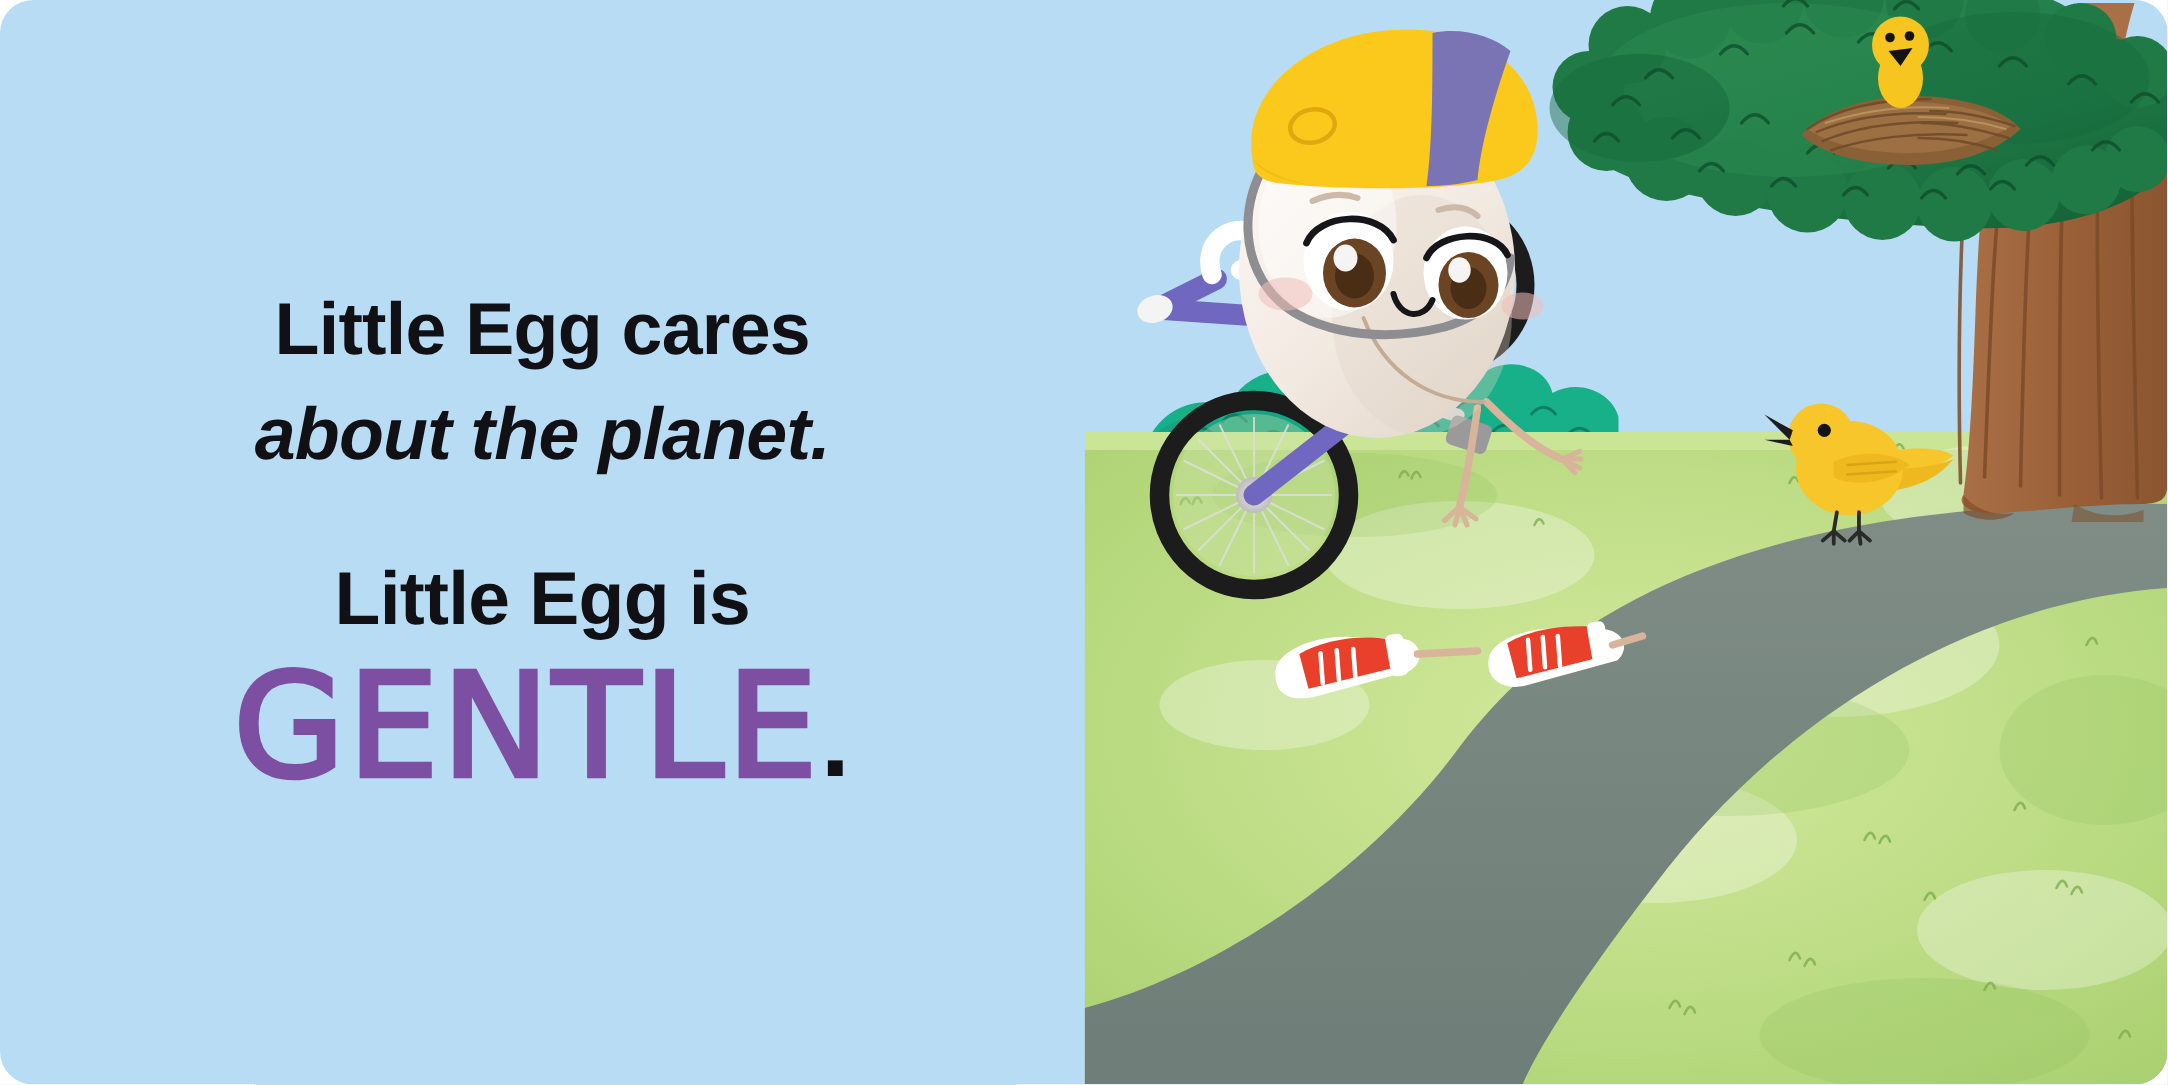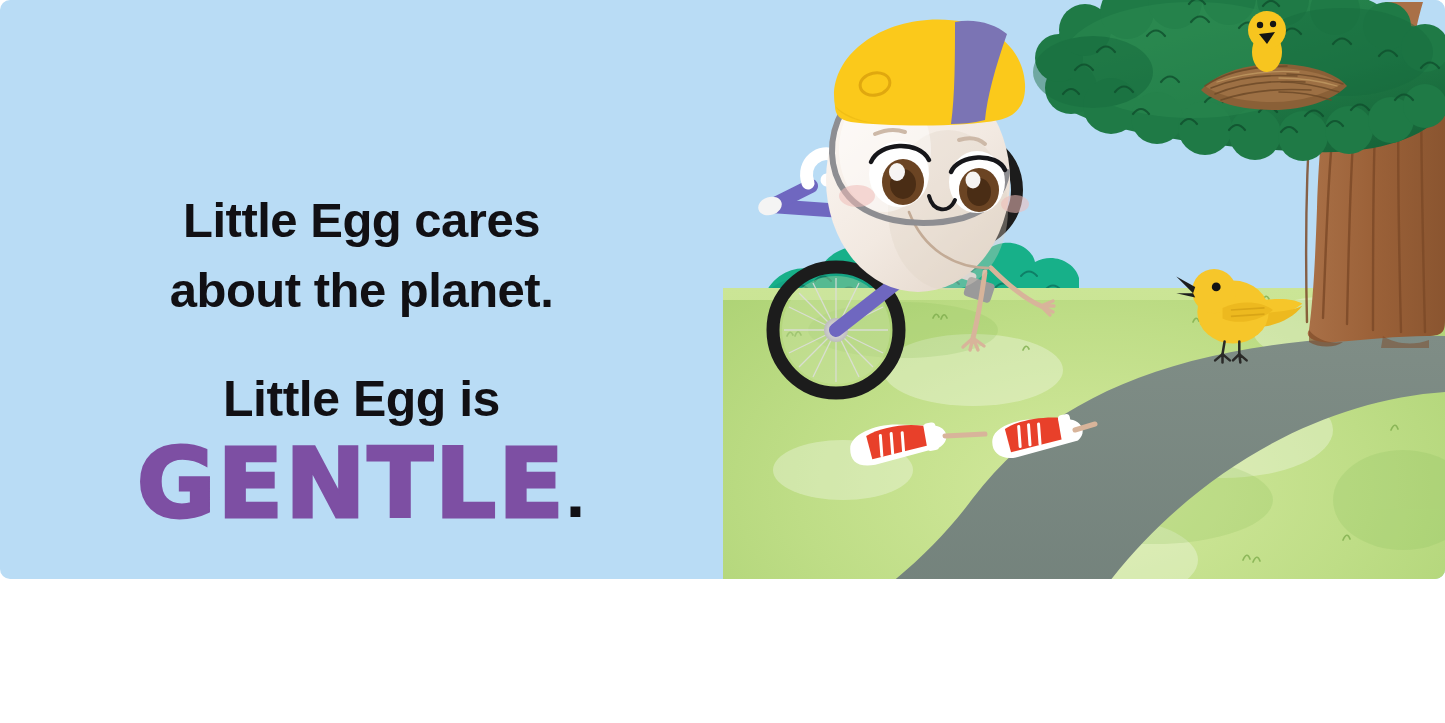--- a/index.html
+++ b/index.html
@@ -13,55 +13,55 @@
     position: relative;
     width: 1445px;
     height: 723px;
     overflow: hidden;
     background: #ffffff;
   }
   
   #spread {
     position: absolute;
     left: 0; top: 0;
-    width: 1445px; height: 579px;
+    width: 1445px; height: 723px;
     background: #b9dcf5;
-    border-radius: 10px;
+    border-radius: 22px;
     overflow: hidden;
   }
   
   #text-page {
     position: absolute;
     left: 0; top: 0;
     width: 723px; height: 723px;
     z-index: 40;
   }
   .line {
     position: absolute;
     width: 723px;
     text-align: center;
     color: #111014;
     font-family: "Liberation Sans", sans-serif;
     font-weight: 700;
     letter-spacing: -0.5px;
     white-space: nowrap;
   }
   #line1 { top: 192px;  font-size: 49px; }
-  #line2 { top: 262px;  font-size: 49px; }
+  #line2 { top: 262px;  font-size: 49px; font-style: italic; }
   #line3 { top: 370px;  font-size: 50px; }
   #line4 {
     top: 428px;
     font-size: 96px;
     font-weight: 700;
     letter-spacing: 1px;
   }
   #line4 .word {
     color: #7d4fa3;
     font-family: "DejaVu Sans", sans-serif;
-    font-weight: 700;
+    font-weight: 400;
     letter-spacing: 2px;
     -webkit-text-stroke: 3px #7d4fa3;
     paint-order: stroke fill;
   }
   #line4 .dot { color: #111014; font-size: 70px; }
 
   
   #art-page {
     position: absolute;
     left: 723px; top: 0;

